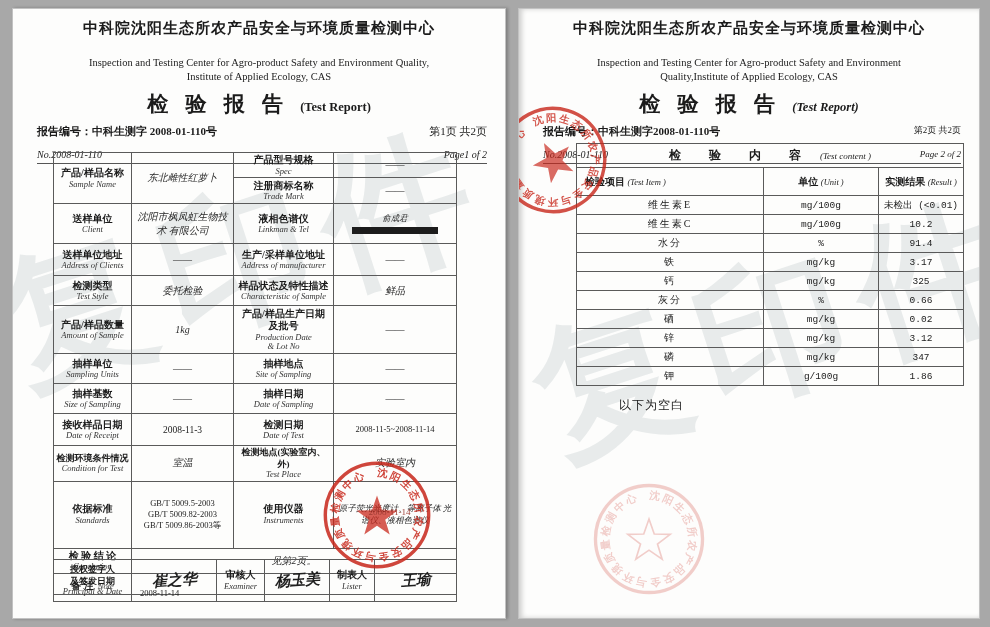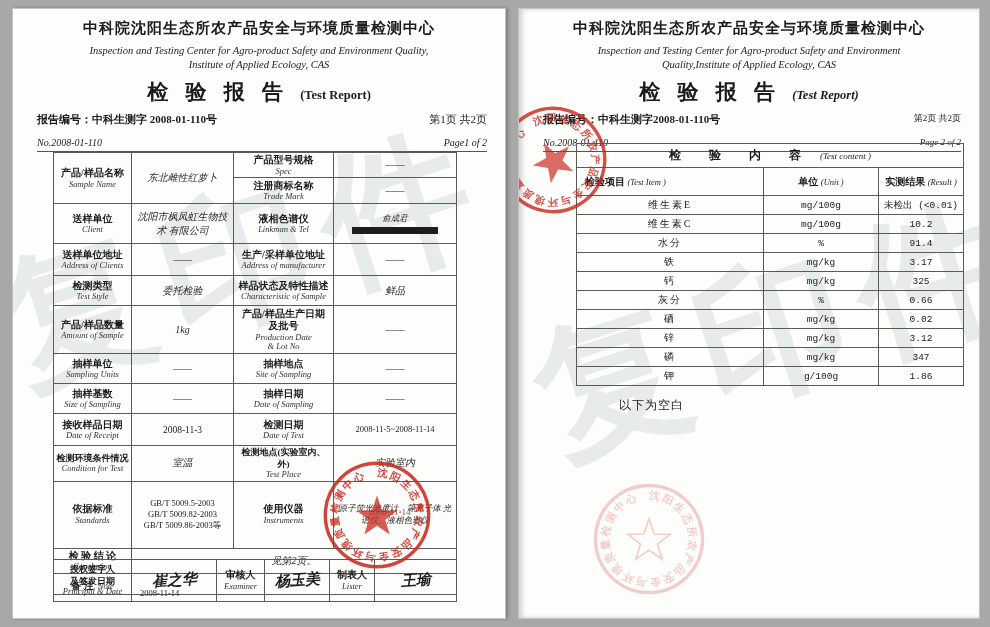--- a/index.html
+++ b/index.html
@@ -16,21 +16,21 @@
   .page-left{left:12px;width:494px;box-shadow:2px 0 3px rgba(0,0,0,.25);}
   .page-right{left:518px;width:462px;box-shadow:inset 3px 0 5px rgba(0,0,0,.18);}
   .wm{
     position:absolute;font-size:150px;font-weight:bold;
     color:rgba(125,140,148,.16);white-space:nowrap;
     transform:rotate(-18deg);pointer-events:none;letter-spacing:18px;
     font-family:"Liberation Serif",serif;
   }
   .hdr{text-align:center;padding-top:10px;}
   .org-cn{font-size:15px;font-weight:bold;letter-spacing:1px;}
-  .org-en{font-size:10.5px;font-style:italic;line-height:1.3;margin-top:6px;white-space:pre-line;color:#222;}
+  .org-en{font-size:10.5px;line-height:1.3;margin-top:18px;white-space:pre-line;color:#222;}
   .rpt-title{margin-top:7px;font-size:21px;font-weight:bold;letter-spacing:6px;}
   .rpt-title .ten{font-size:12.5px;letter-spacing:0;font-weight:bold;font-style:normal;}
   .no-row{display:flex;justify-content:space-between;margin:6px 18px 0 24px;font-size:11px;}
   .no-row .b{font-weight:bold;}
   .no-row2{display:flex;justify-content:space-between;margin:10px 18px 0 24px;font-size:10px;font-style:italic;}
   .rule{border:none;border-top:1px solid #555;margin:3px 18px 2px 24px;}
   table{border-collapse:collapse;table-layout:fixed;}
   td{border:1px solid #5a5a5a;padding:1px 2px;text-align:center;vertical-align:middle;overflow:hidden;}
   .cn{font-size:10px;font-weight:bold;line-height:1.25;white-space:pre-line;}
   .en{font-size:8.5px;font-style:italic;color:#333;line-height:1.15;white-space:pre-line;}

